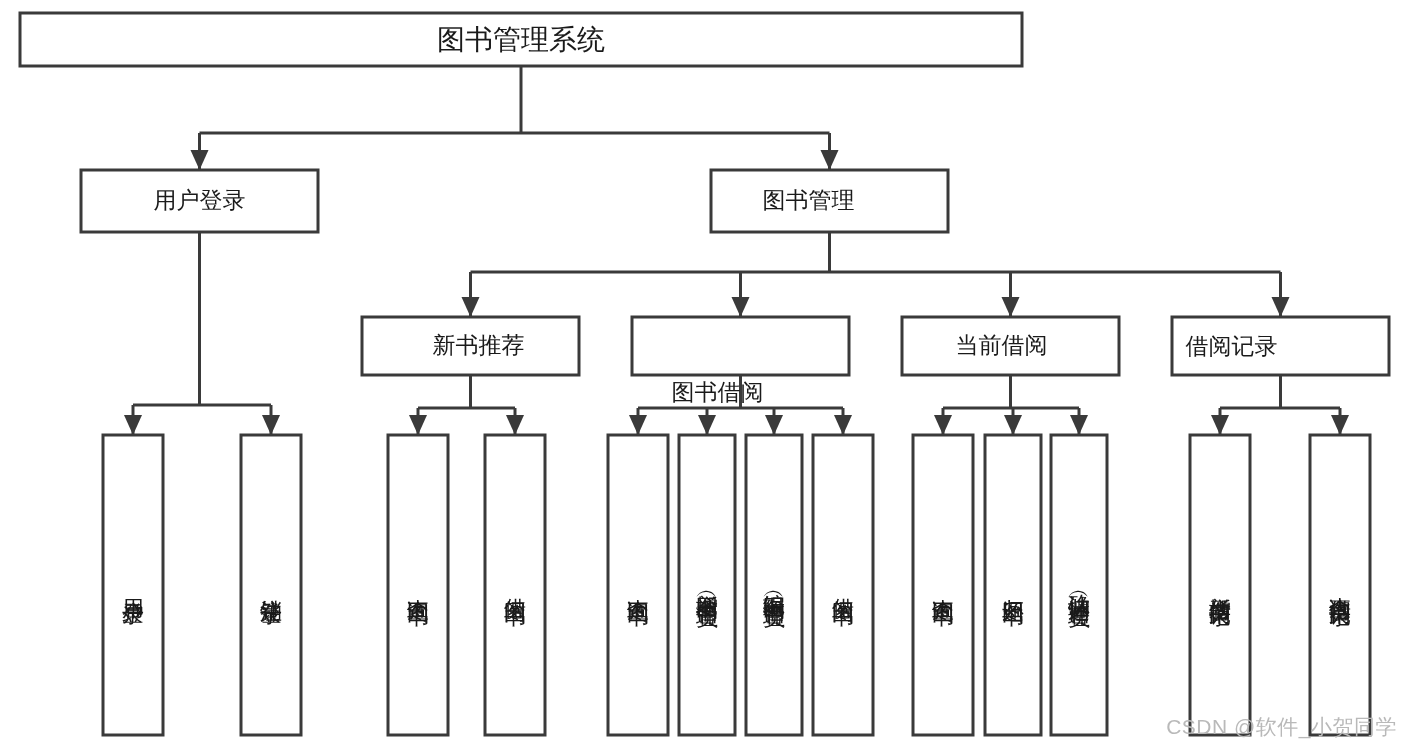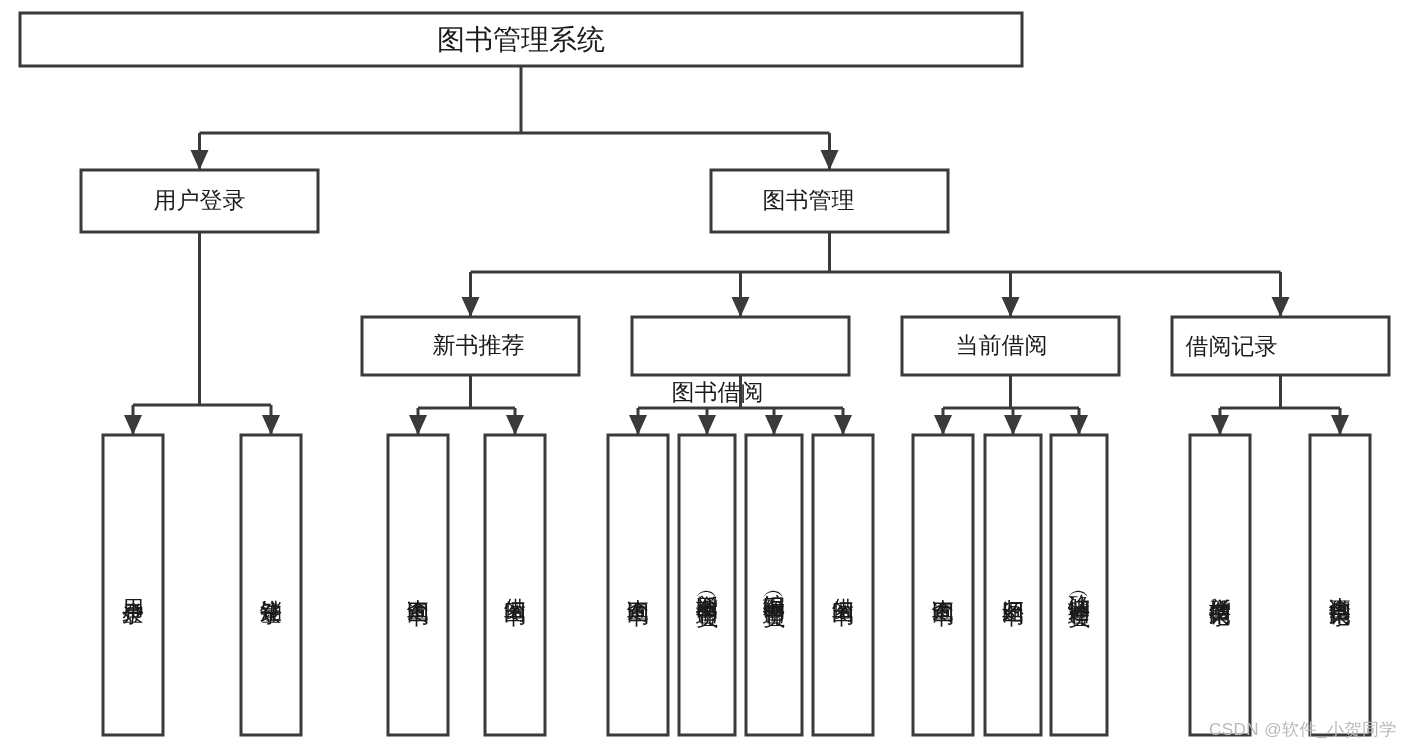--- a/index.html
+++ b/index.html
@@ -64,21 +64,21 @@
     font-size: 22px;
     letter-spacing: 2px;
   }
   .node-label.root-label {
     font-size: 28px;
   }
   #watermark {
     position: absolute;
     right: 8px;
     bottom: 6px;
-    font-size: 17px;
+    font-size: 21px;
     color: #b9b9b9;
     font-family: "Liberation Sans", "DejaVu Sans", sans-serif;
     white-space: nowrap;
     letter-spacing: 0.5px;
   }
 </style>
 </head>
 <body>
 
 <div id="diagram-root">

